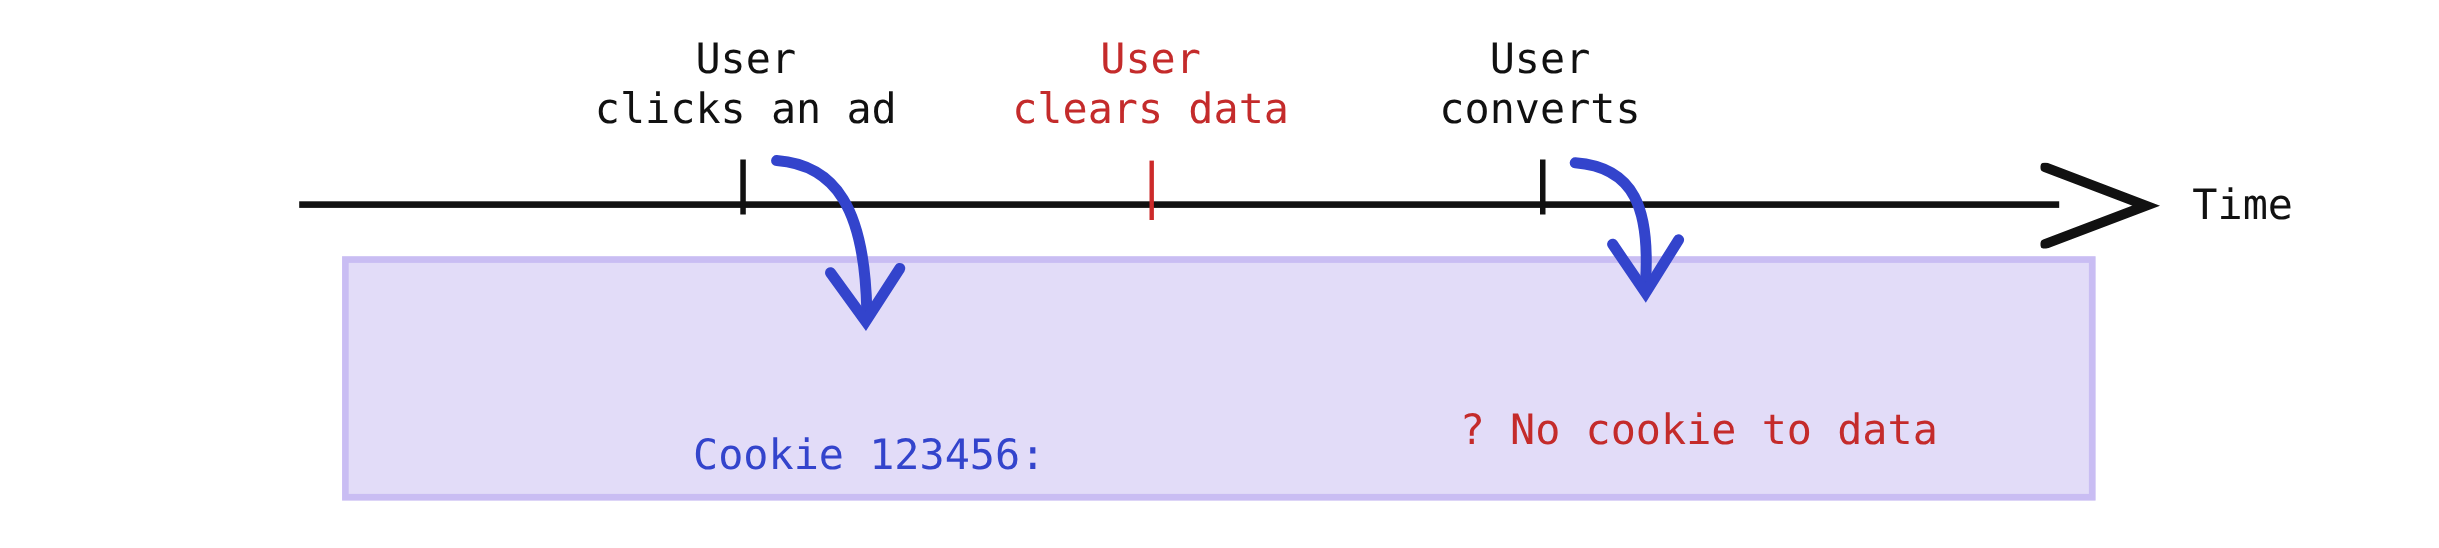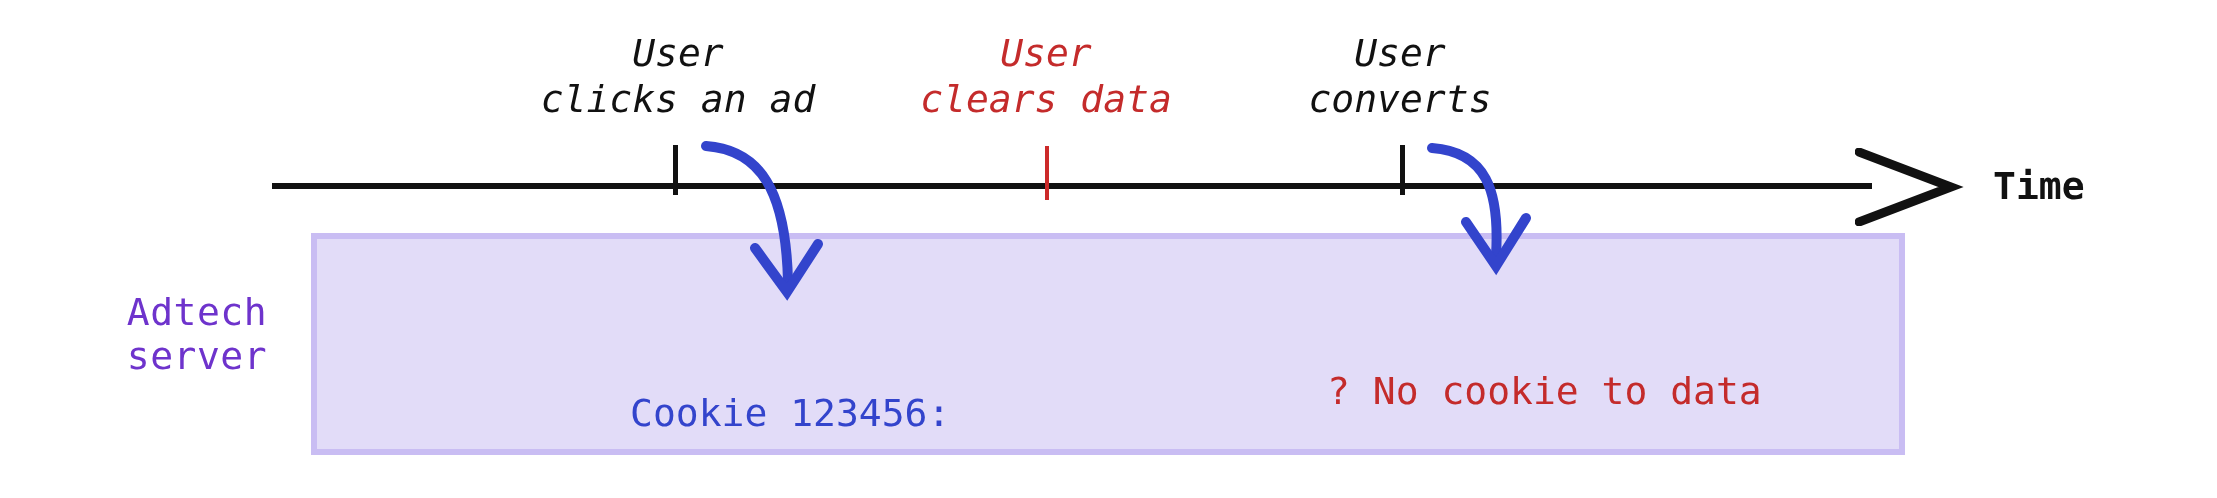--- a/index.html
+++ b/index.html
@@ -61,42 +61,40 @@
     height: 78px;
   }
   .time-label {
     position: absolute;
     left: 1993px;
     top: 164px;
     color: #111111;
     font-size: 38px;
     line-height: 44px;
     white-space: pre;
-    font-weight: bold;
   }
 
   
   .tick {
     position: absolute;
     width: 5px;
     background: #111111;
   }
   .tick.red {
     width: 4px;
     background: #CC2A2A;
   }
 
   
   .event-label {
     position: absolute;
     text-align: center;
     font-size: 38px;
     line-height: 46px;
     white-space: pre;
-    font-style: italic;
   }
   .event-label.black { color: #111111; }
   .event-label.red   { color: #C42B2B; }
 
   
   .arrows {
     position: absolute;
     left: 0;
     top: 0;
     width: 2217px;
@@ -114,22 +112,20 @@
   .box-note.blue { color: #3344CC; }
   .box-note.red  { color: #C42B2B; }
 </style>
 </head>
 <body>
 
 <div id="canvas">
 
   <div class="server-box"></div>
 
-  <div class="server-label">Adtech
-server</div>
 
   <div class="timeline-line"></div>
 
   <svg class="timeline-arrowhead" viewBox="0 0 110 78" xmlns="http://www.w3.org/2000/svg">
     <polyline points="4,4 96,39 4,74" fill="none" stroke="#111111" stroke-width="9" stroke-linecap="round" stroke-linejoin="miter"></polyline>
   </svg>
 
   <div class="time-label">Time</div>
 
   <div class="tick" style="left:673px; top:145px; height:50px;"></div>

